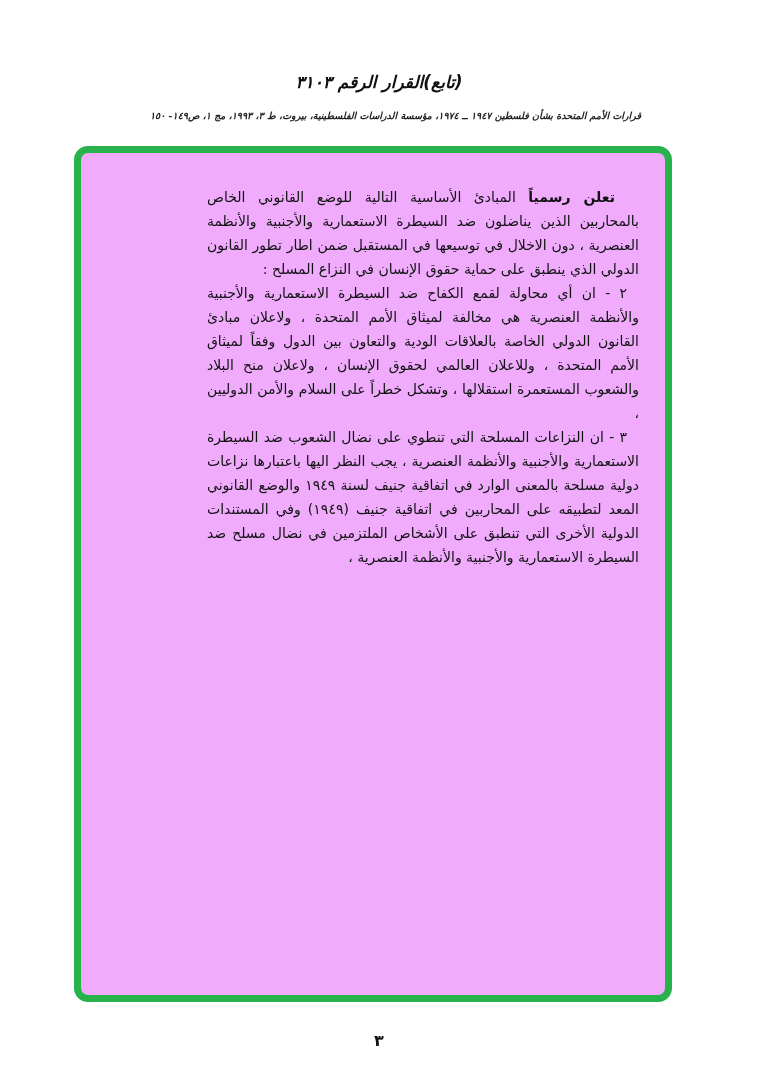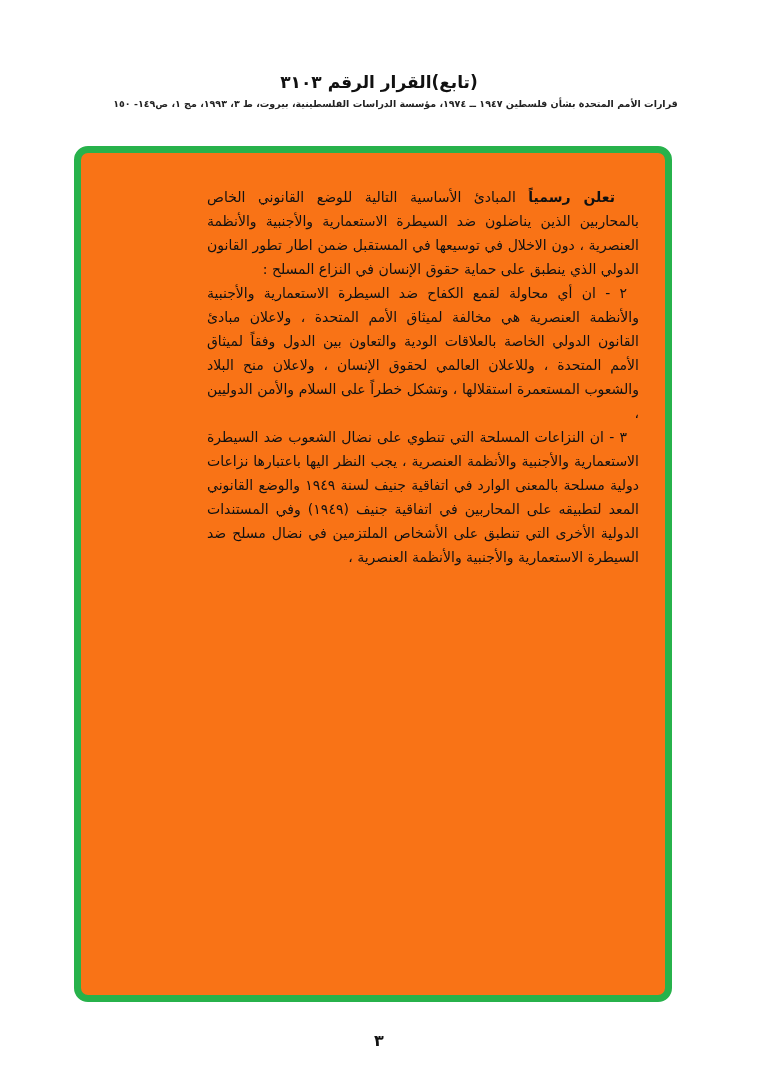--- a/index.html
+++ b/index.html
@@ -15,44 +15,45 @@
     font-family: "DejaVu Sans", sans-serif;
     direction: rtl;
     overflow: hidden;
   }
   .header {
     position: absolute;
     top: 72px;
     left: 0;
     width: 100%;
     text-align: center;
+    font-style: italic;
   }
   .header-title {
     font-size: 17px;
     font-weight: 700;
     color: #111;
     letter-spacing: 1px;
   }
   .header-source {
-    margin-top: 6px;
+    margin-top: 18px;
     font-size: 9.5px;
     font-weight: 700;
     color: #222;
     white-space: nowrap;
     padding-left: 33px;
   }
   .doc-frame {
     position: absolute;
     top: 146px;
     left: 74px;
     width: 584px;
     height: 842px;
     border: 7px solid #27b24b;
     border-radius: 14px;
-    background: #f97316;
+    background: #f0abfc;
   }
   .doc-text {
     position: absolute;
     top: 32px;
     right: 26px;
     width: 432px;
     font-size: 14px;
     line-height: 24px;
     color: #111;
     text-align: justify;

